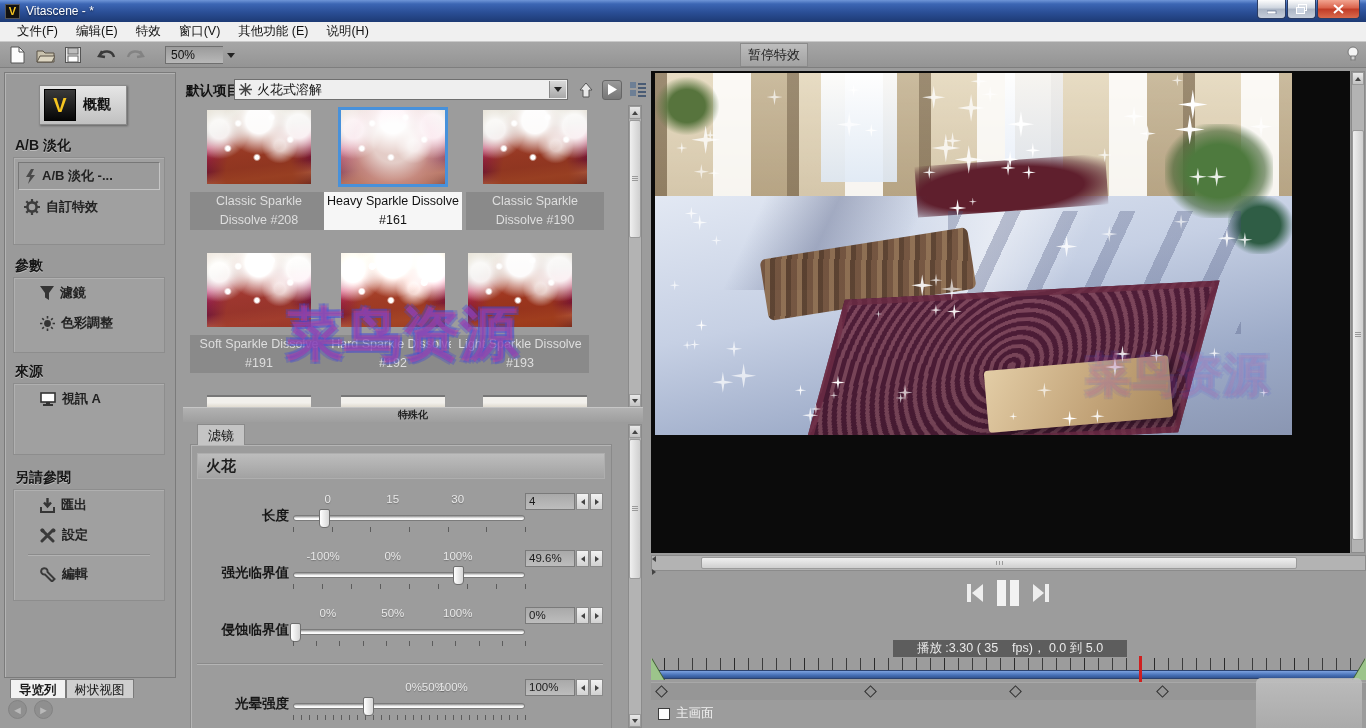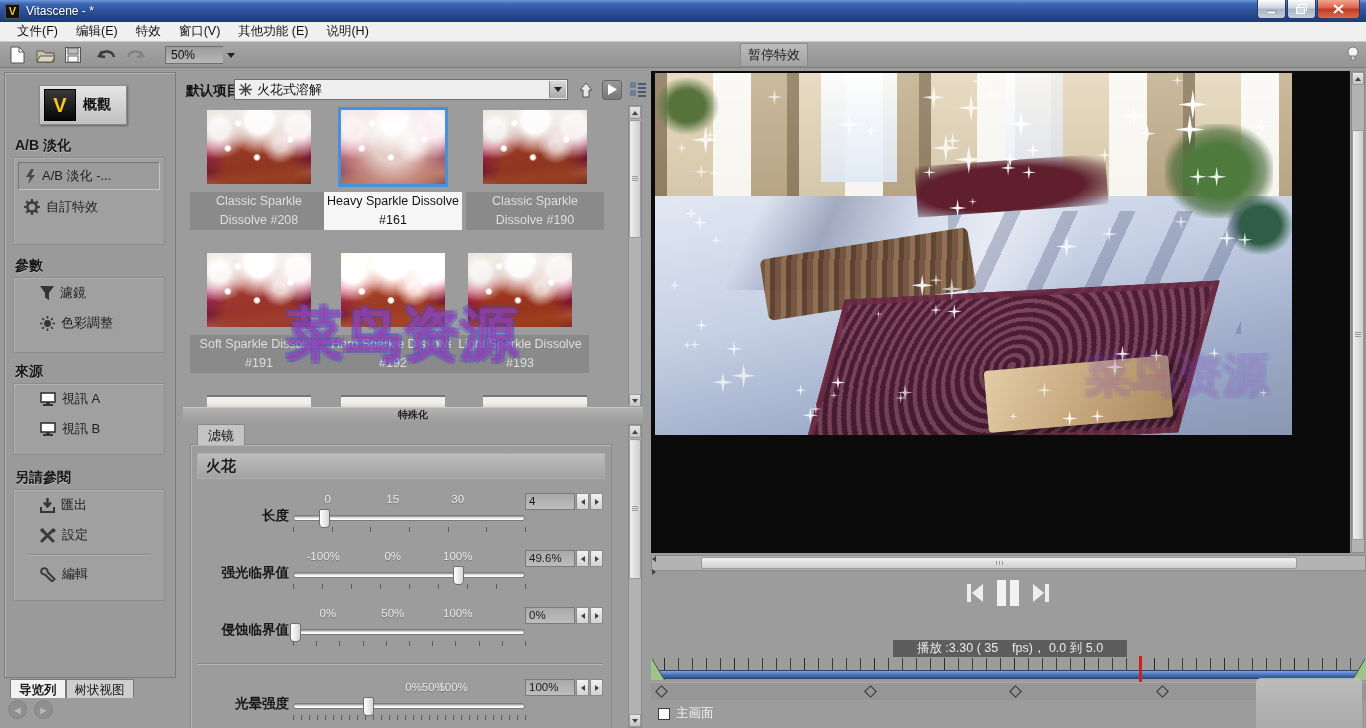--- a/index.html
+++ b/index.html
@@ -40,21 +40,21 @@
   #sidebar { position:absolute; left:4px; top:72px; width:172px; height:606px; background:#9a9a9a;
     border:1px solid #7b7b7b; box-shadow:inset 1px 1px 0 #b4b4b4; }
   #overview-btn { position:absolute; left:34px; top:12px; width:88px; height:40px; background:linear-gradient(#e6e6e6,#c0c0c0);
     border:1px solid #8a8a8a; box-shadow:1px 1px 2px rgba(0,0,0,.35); display:flex; align-items:center; gap:7px; padding-left:4px; }
   #overview-btn .logo { width:32px; height:32px; background:linear-gradient(#3a3a3a,#060606); border:1px solid #000;
     display:flex; align-items:center; justify-content:center; }
   #overview-btn .logo span { color:#f6c520; font-weight:bold; font-size:20px; }
   #overview-btn .lbl { font-weight:bold; font-size:14px; color:#111; }
   .side-sec-title { position:absolute; left:10px; font-weight:bold; font-size:14px; color:#161616; text-shadow:0 1px 0 #bdbdbd; }
   .side-box { position:absolute; left:8px; width:152px; background:#a0a0a0; border:1px solid #8d8d8d; box-shadow:inset 1px 1px 0 #b0b0b0; }
-  .side-item { display:flex; align-items:center; gap:6px; font-size:13px; font-weight:normal; color:#222; padding:6px 4px 6px 26px; }
+  .side-item { display:flex; align-items:center; gap:6px; font-size:13px; font-weight:bold; color:#222; padding:6px 4px 6px 26px; }
   .side-item.active { margin:4px 4px 2px 4px; padding:4px 4px 4px 6px; border:1px solid; border-color:#777 #c5c5c5 #c5c5c5 #777; background:#9b9b9b; }
   .side-item svg { flex:none; }
   .side-div { height:1px; background:#8b8b8b; margin:4px 14px; box-shadow:0 1px 0 #b3b3b3; }
 
   #side-tabs { position:absolute; left:2px; top:679px; display:flex;padding-left:8px; }
   .side-tab { height:19px; padding:2px 8px; font-size:12.5px; border:1px solid #7a7a7a; border-bottom:none; background:#cfcfcf; }
   .side-tab.active { background:#f2f2f2; font-weight:bold; }
   .nav-circle { position:absolute; top:700px; width:19px; height:19px; border-radius:50%; background:#8f8f8f; border:1px solid #838383;
     color:#b9b9b9; display:flex; align-items:center; justify-content:center; font-size:11px; font-weight:bold; }
 
@@ -343,28 +343,20 @@
 
   <div class="side-sec-title" style="top:290px">來源</div>
   <div class="side-box" style="top:310px; height:72px">
     <div class="side-item">
       <svg width="16" height="14">
           <rect x="1" y="1" width="14" height="9" fill="#fdfdfd" stroke="#333" stroke-width="1.6"></rect>
           <rect x="6" y="10" width="4" height="2" fill="#333"></rect>
           <rect x="3" y="12" width="10" height="2" fill="#333"></rect>
         </svg>
       <span>視訊 A</span>
-    </div>
-    <div class="side-item">
-      <svg width="16" height="14">
-          <rect x="1" y="1" width="14" height="9" fill="#fdfdfd" stroke="#333" stroke-width="1.6"></rect>
-          <rect x="6" y="10" width="4" height="2" fill="#333"></rect>
-          <rect x="3" y="12" width="10" height="2" fill="#333"></rect>
-        </svg>
-      <span>視訊 B</span>
     </div>
   </div>
 
   <div class="side-sec-title" style="top:396px">另請參閱</div>
   <div class="side-box" style="top:416px; height:112px">
     <div class="side-item">
       <svg width="15" height="15">
           <path d="M7.5 0 v7 M4 4.5 l3.5 4 l3.5 -4" fill="none" stroke="#353535" stroke-width="2.4"></path>
           <path d="M1 9 v5 h13 v-5" fill="none" stroke="#353535" stroke-width="2"></path>
         </svg>

